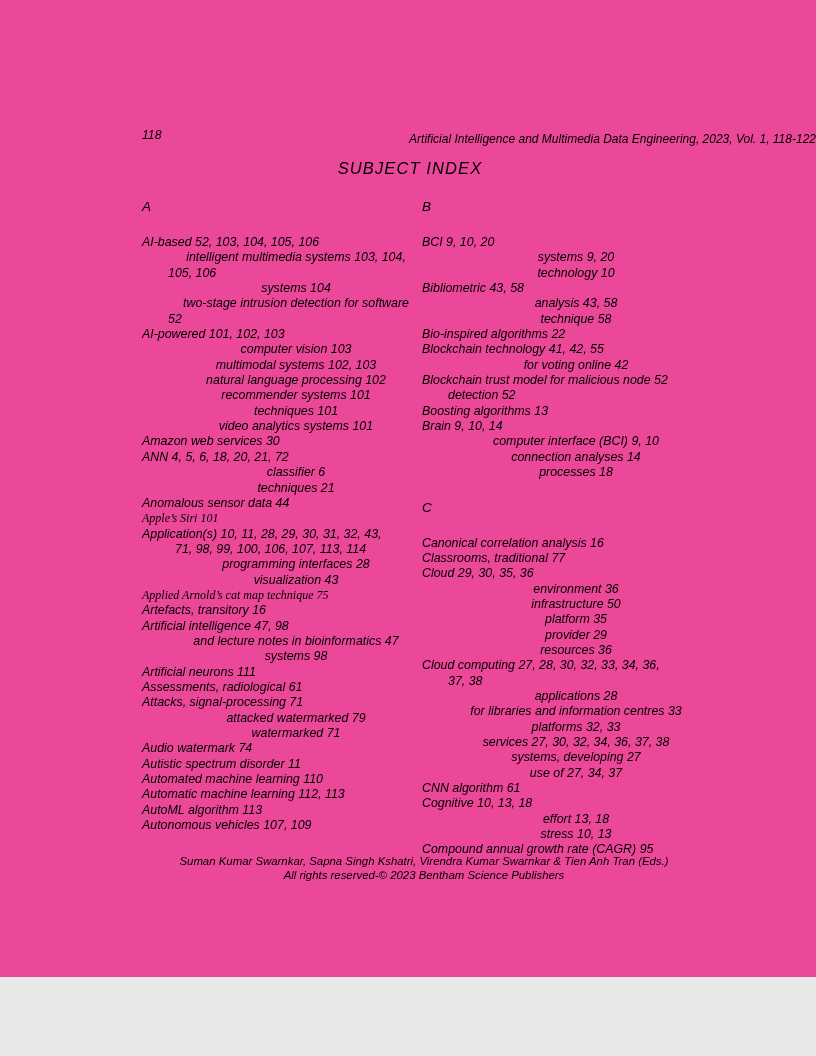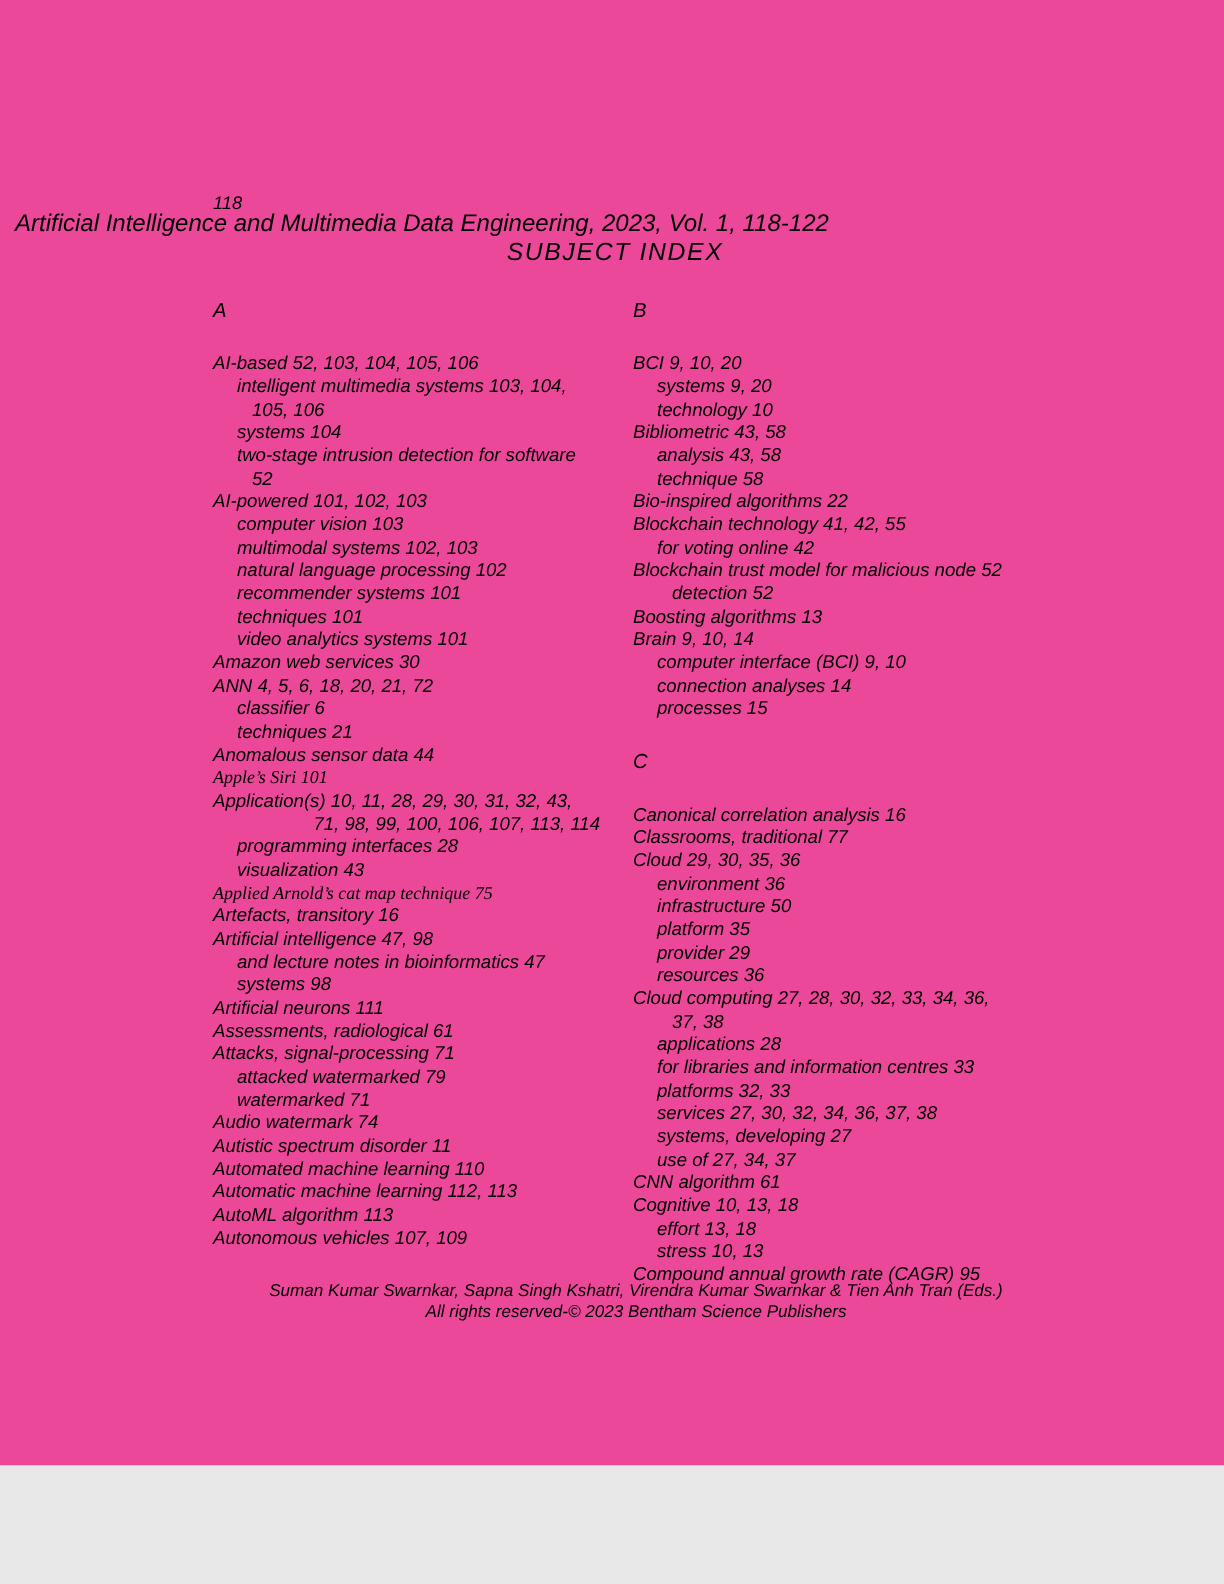--- a/index.html
+++ b/index.html
@@ -11,23 +11,23 @@
     color:#000;
     margin:0 auto;
     overflow:hidden;
     font-style:italic;
   }
   .page-number{
     position:absolute;left:142px;top:128px;
     font-size:12.2px;line-height:15px;
   }
   .running-title{
-    position:absolute;left:10px;right:0;top:142px;
-    text-align:left;
-    font-size:16px;line-height:15px;
+    position:absolute;left:10px;right:0;top:132px;
+    text-align:right;
+    font-size:12px;line-height:15px;
     white-space:nowrap;
   }
   .page-title{
     position:absolute;left:4px;right:0;top:158px;
     margin:0;
     text-align:center;
     font-size:16.5px;
     font-weight:normal;
     letter-spacing:1.1px;
     line-height:20px;
@@ -41,23 +41,23 @@
   .index-section + .index-section{margin-top:19px;}
   .letter{
     font-size:13.5px;line-height:15px;
     margin-bottom:21px;
   }
   .line{
     font-size:12.4px;
     line-height:15.34px;
     white-space:nowrap;
   }
-  .line.i1{padding-left:16px;}
+  .line.i1{padding-left:16px;text-align:center;}
   .line.i2{padding-left:26px;}
-  .line.i3{padding-left:33px;text-align:center;}
+  .line.i3{padding-left:33px;}
   .line.serif{
     font-family:"Liberation Serif", serif;
     font-size:12px;
   }
   .page-footer{
     position:absolute;left:0;right:0;top:854px;
     text-align:center;
     font-size:11.4px;
     line-height:14px;
     margin-left:32px;
@@ -130,21 +130,21 @@
         <div class="line i1">technique 58</div>
         <div class="line i0">Bio-inspired algorithms 22</div>
         <div class="line i0">Blockchain technology 41, 42, 55</div>
         <div class="line i1">for voting online 42</div>
         <div class="line i0">Blockchain trust model for malicious node 52</div>
         <div class="line i2">detection 52</div>
         <div class="line i0">Boosting algorithms 13</div>
         <div class="line i0">Brain 9, 10, 14</div>
         <div class="line i1">computer interface (BCI) 9, 10</div>
         <div class="line i1">connection analyses 14</div>
-        <div class="line i1">processes 15</div>
+        <div class="line i1">processes 18</div>
       </section>
       <section class="index-section">
         <div class="letter">C</div>
         <div class="line i0">Canonical correlation analysis 16</div>
         <div class="line i0">Classrooms, traditional 77</div>
         <div class="line i0">Cloud 29, 30, 35, 36</div>
         <div class="line i1">environment 36</div>
         <div class="line i1">infrastructure 50</div>
         <div class="line i1">platform 35</div>
         <div class="line i1">provider 29</div>

